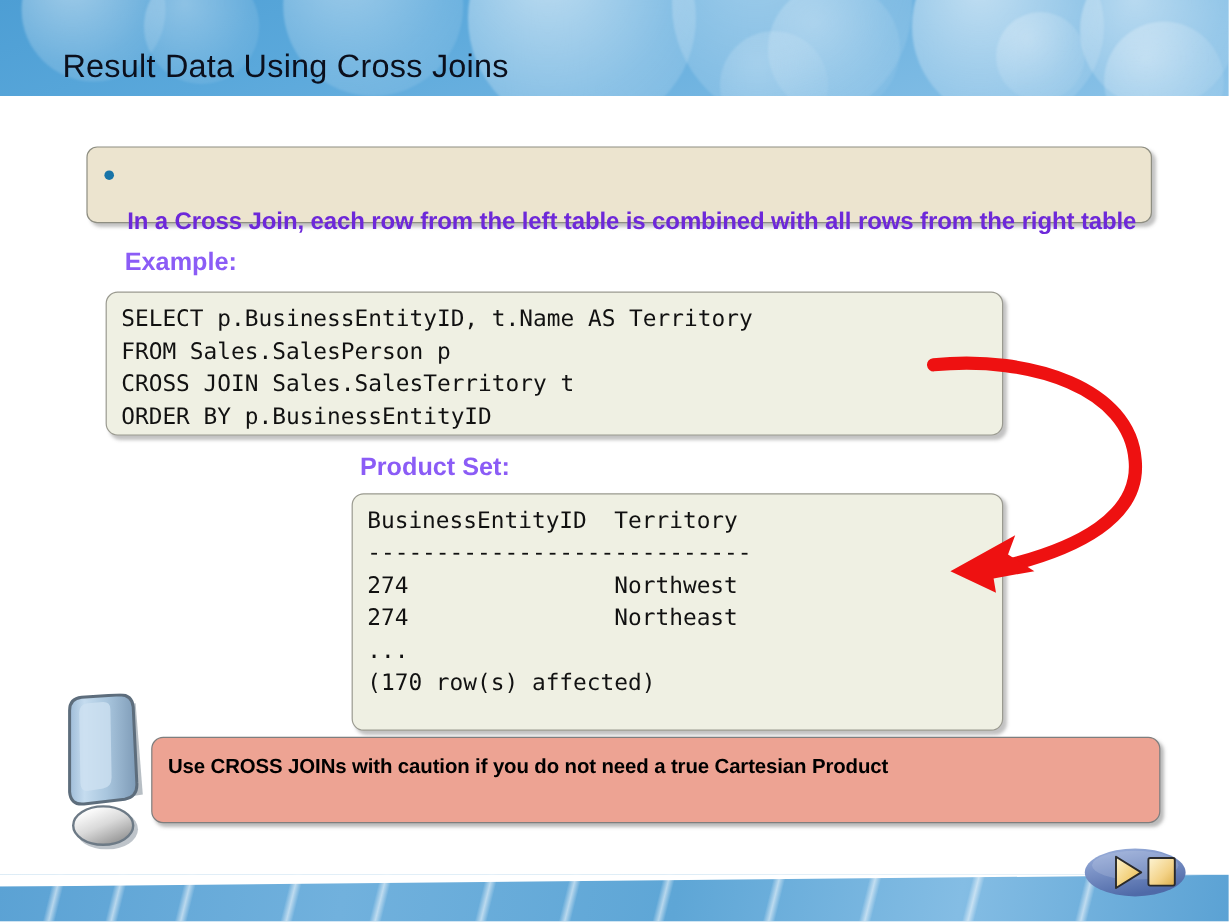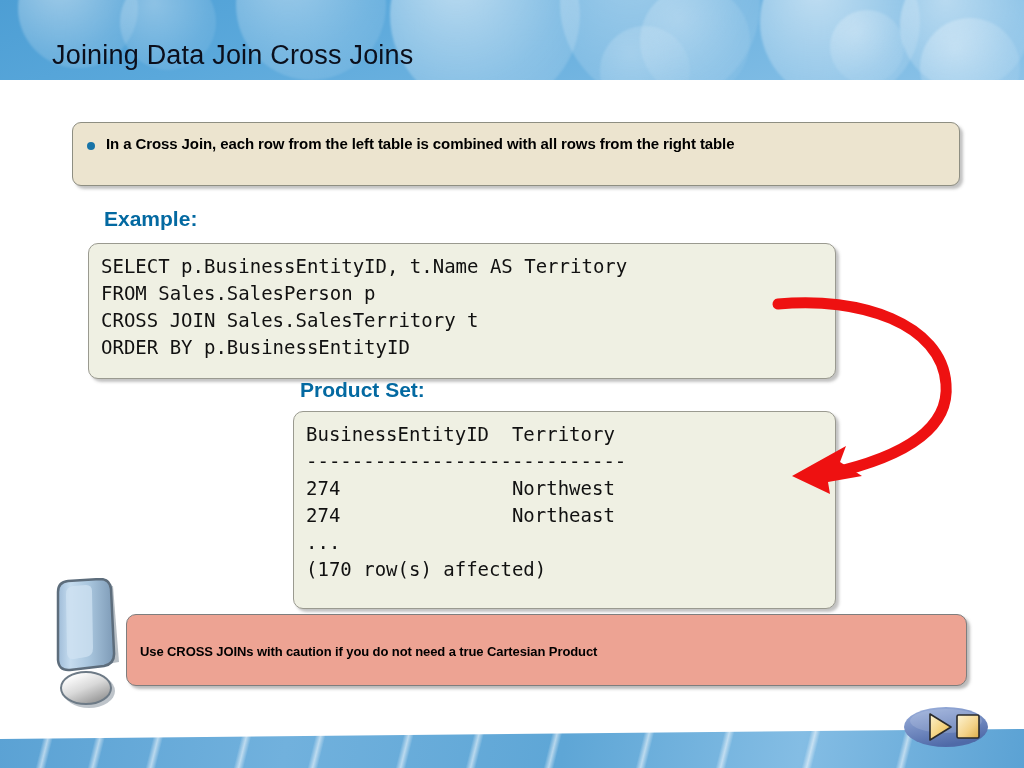--- a/index.html
+++ b/index.html
@@ -68,53 +68,54 @@
   }
   .bullet-dot {
     width: 8px; height: 8px;
     border-radius: 50%;
     background: #1874a8;
     margin-top: 10px;
     margin-right: 11px;
     flex: 0 0 auto;
   }
   .bullet-text {
-    font-size: 15px;
+    font-size: 20px;
     font-weight: bold;
-    color: #000000;
+    color: #6d28d9;
     line-height: 24px;
     letter-spacing: -0.1px;
+    margin-top: 41px;
   }
 
   
   .heading {
     position: absolute;
     font-size: 21px;
     font-weight: bold;
-    color: #0369a1;
+    color: #8b5cf6;
   }
   .heading-example { left: 104px; top: 207px; }
   .heading-result  { left: 300px; top: 378px; }
 
   
   .code-box {
     position: absolute;
     background: #eff0e3;
     border: 1px solid #9a9a90;
     border-radius: 10px;
     box-shadow: 3px 3px 3px rgba(120,120,120,0.45);
     box-sizing: border-box;
     font-family: "DejaVu Sans Mono", monospace;
     font-size: 19px;
     line-height: 27px;
     color: #111;
     white-space: pre;
     padding: 9px 12px;
   }
-  .code-sql    { left: 88px;  top: 243px; width: 748px; height: 136px; }
+  .code-sql    { left: 88px;  top: 243px; width: 748px; height: 120px; }
   .code-result { left: 293px; top: 411px; width: 543px; height: 198px; }
 
   
   .red-arrow {
     position: absolute;
     left: 770px; top: 280px;
     width: 220px; height: 220px;
     pointer-events: none;
   }
 
@@ -123,22 +124,22 @@
     position: absolute;
     left: 126px; top: 614px;
     width: 841px; height: 72px;
     background: #eda393;
     border: 1px solid #7e7e7e;
     border-radius: 10px;
     box-shadow: 3px 3px 3px rgba(120,120,120,0.5);
     box-sizing: border-box;
   }
   .caution-text {
-    padding: 24px 14px 0 13px;
-    font-size: 13px;
+    padding: 11px 14px 0 13px;
+    font-size: 17px;
     font-weight: bold;
     color: #000;
     line-height: 25px;
     letter-spacing: -0.1px;
   }
 
   
   .excl-icon {
     position: absolute;
     left: 38px; top: 578px;
@@ -183,21 +184,21 @@
   <div class="bokeh b3"></div>
   <div class="bokeh b4"></div>
   <div class="bokeh b5"></div>
   <div class="bokeh b6"></div>
   <div class="bokeh b7"></div>
   <div class="bokeh b8"></div>
   <div class="bokeh b9"></div>
   <div class="bokeh b10"></div>
   <div class="bokeh b11"></div>
 </div>
-<div class="slide-title">Joining Data Join Cross Joins</div>
+<div class="slide-title">Result Data Using Cross Joins</div>
 
 <div class="bullet-box">
   <div class="bullet-row">
     <div class="bullet-dot"></div>
     <div class="bullet-text">In a Cross Join, each row from the left table is combined with all rows from the right table</div>
   </div>
 </div>
 
 <div class="heading heading-example">Example:</div>
 <div class="code-box code-sql">SELECT p.BusinessEntityID, t.Name AS Territory

